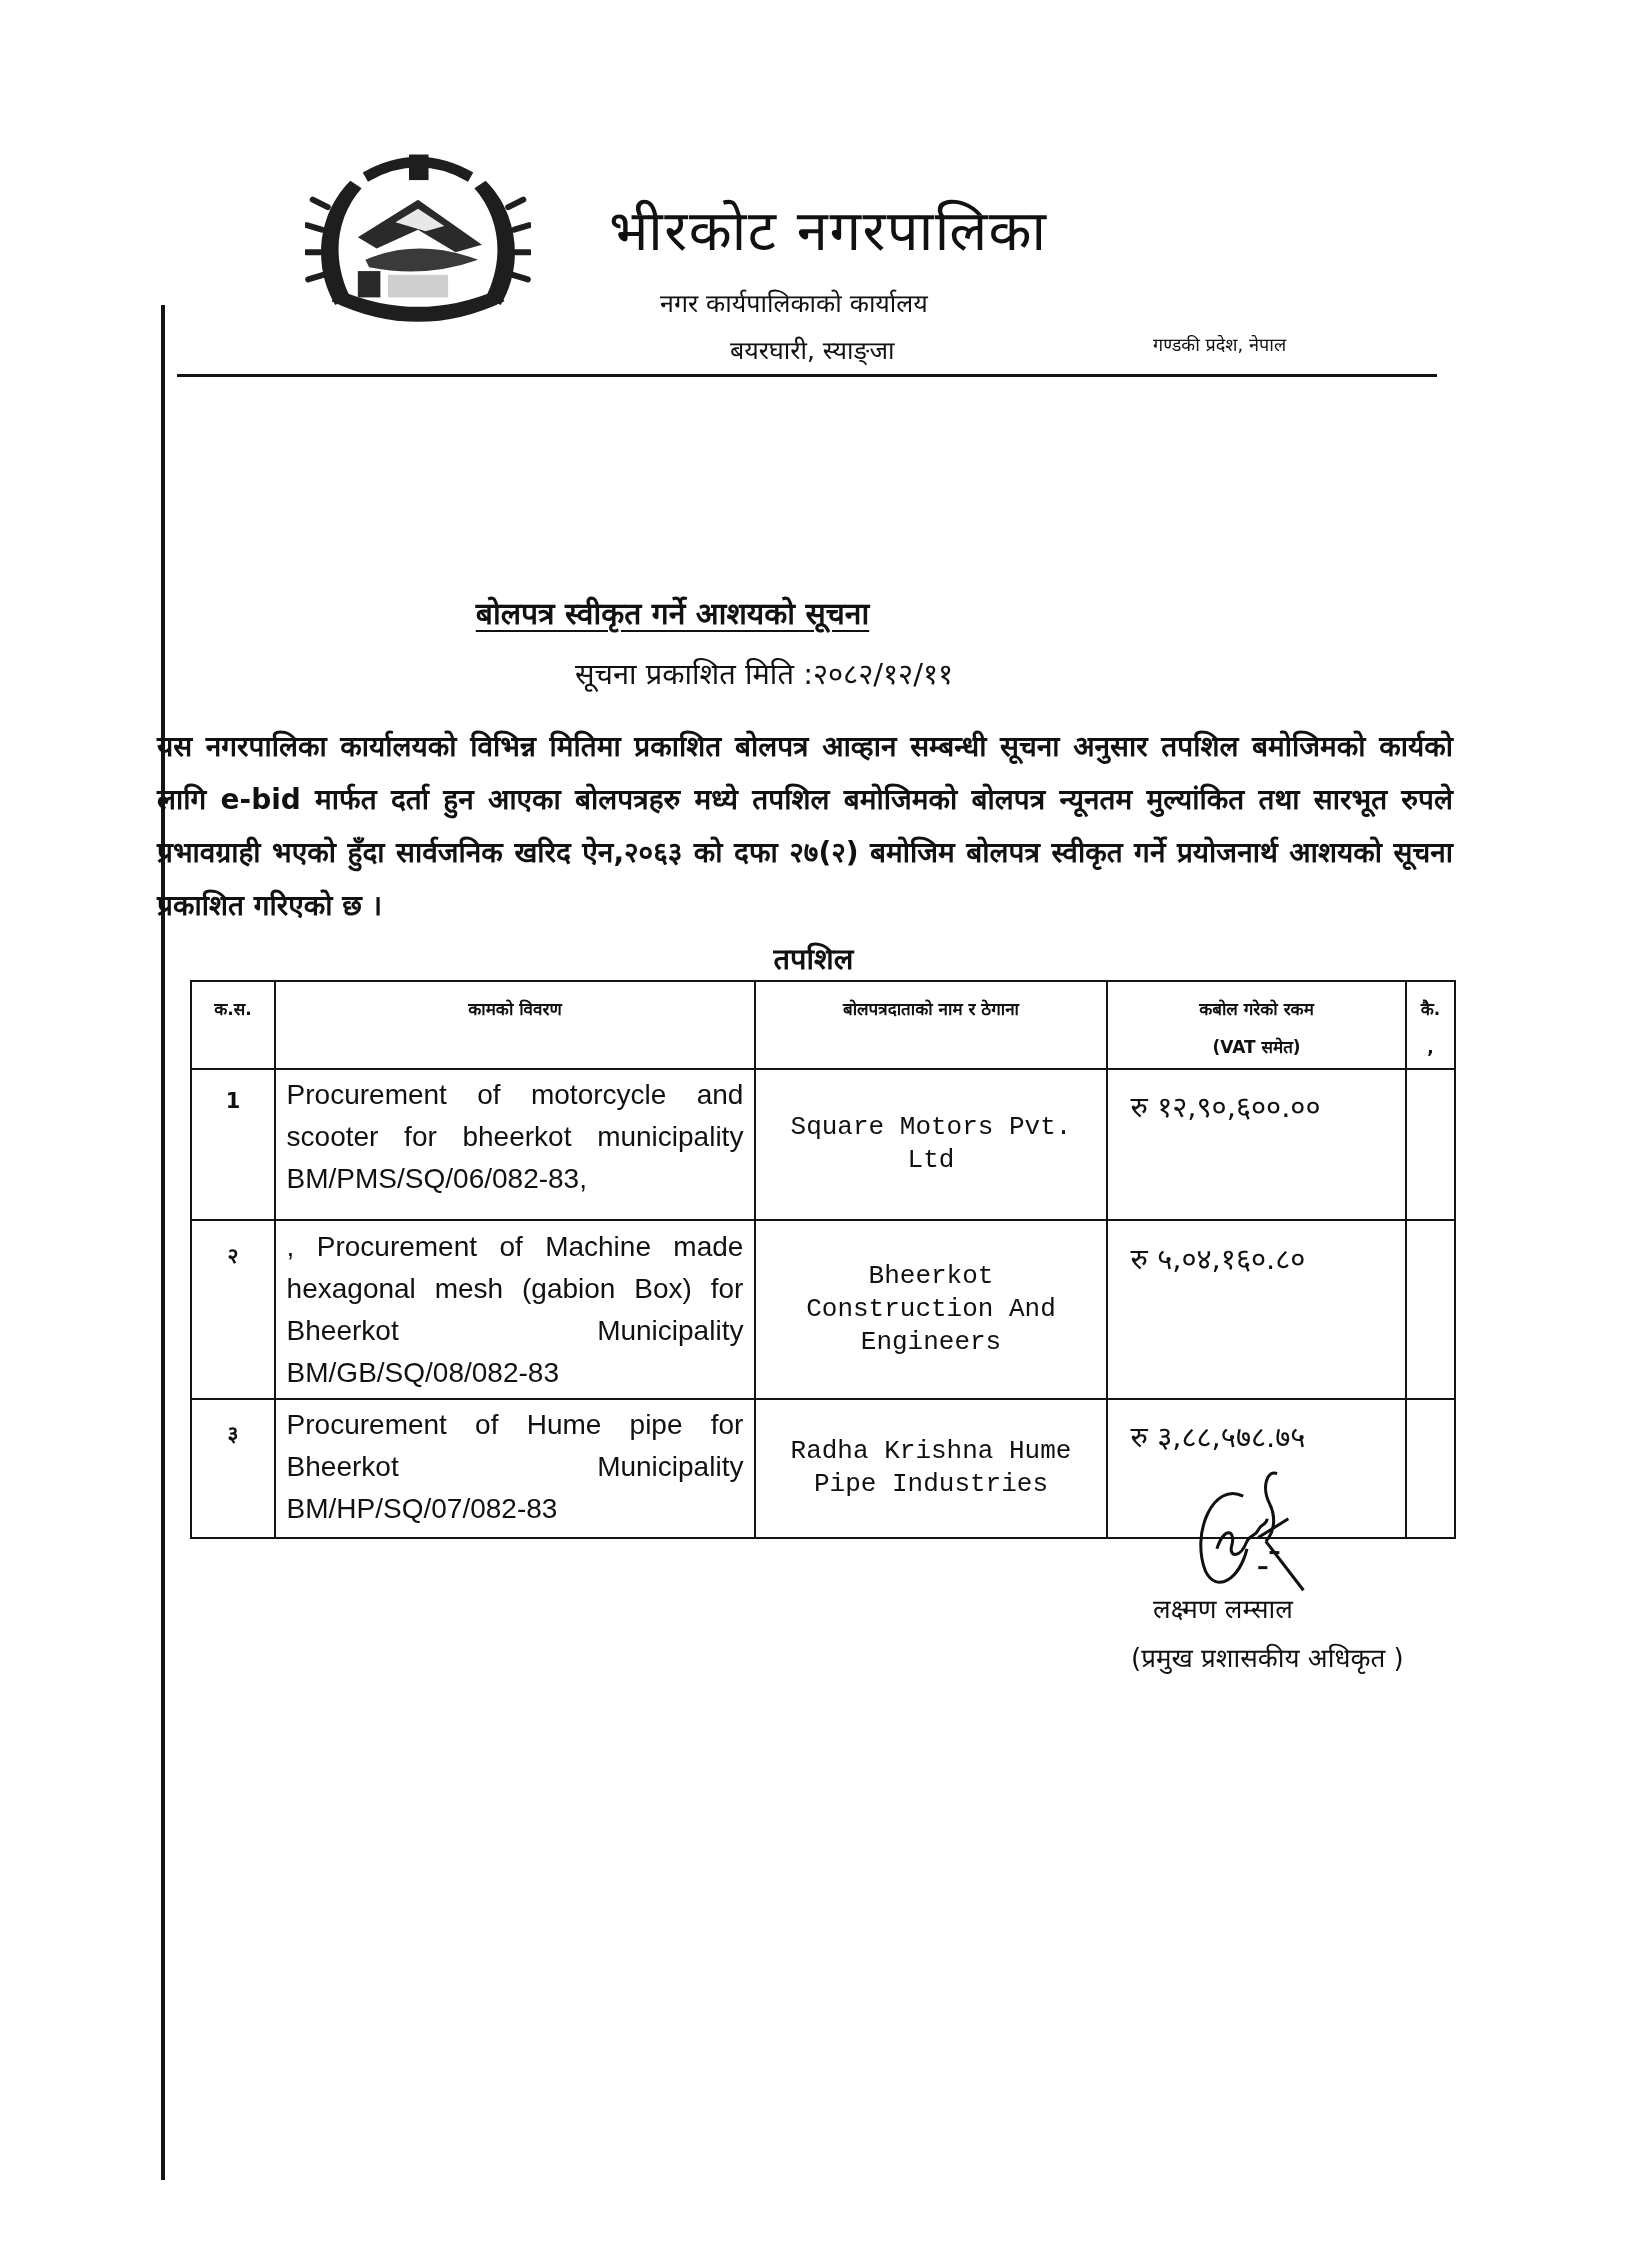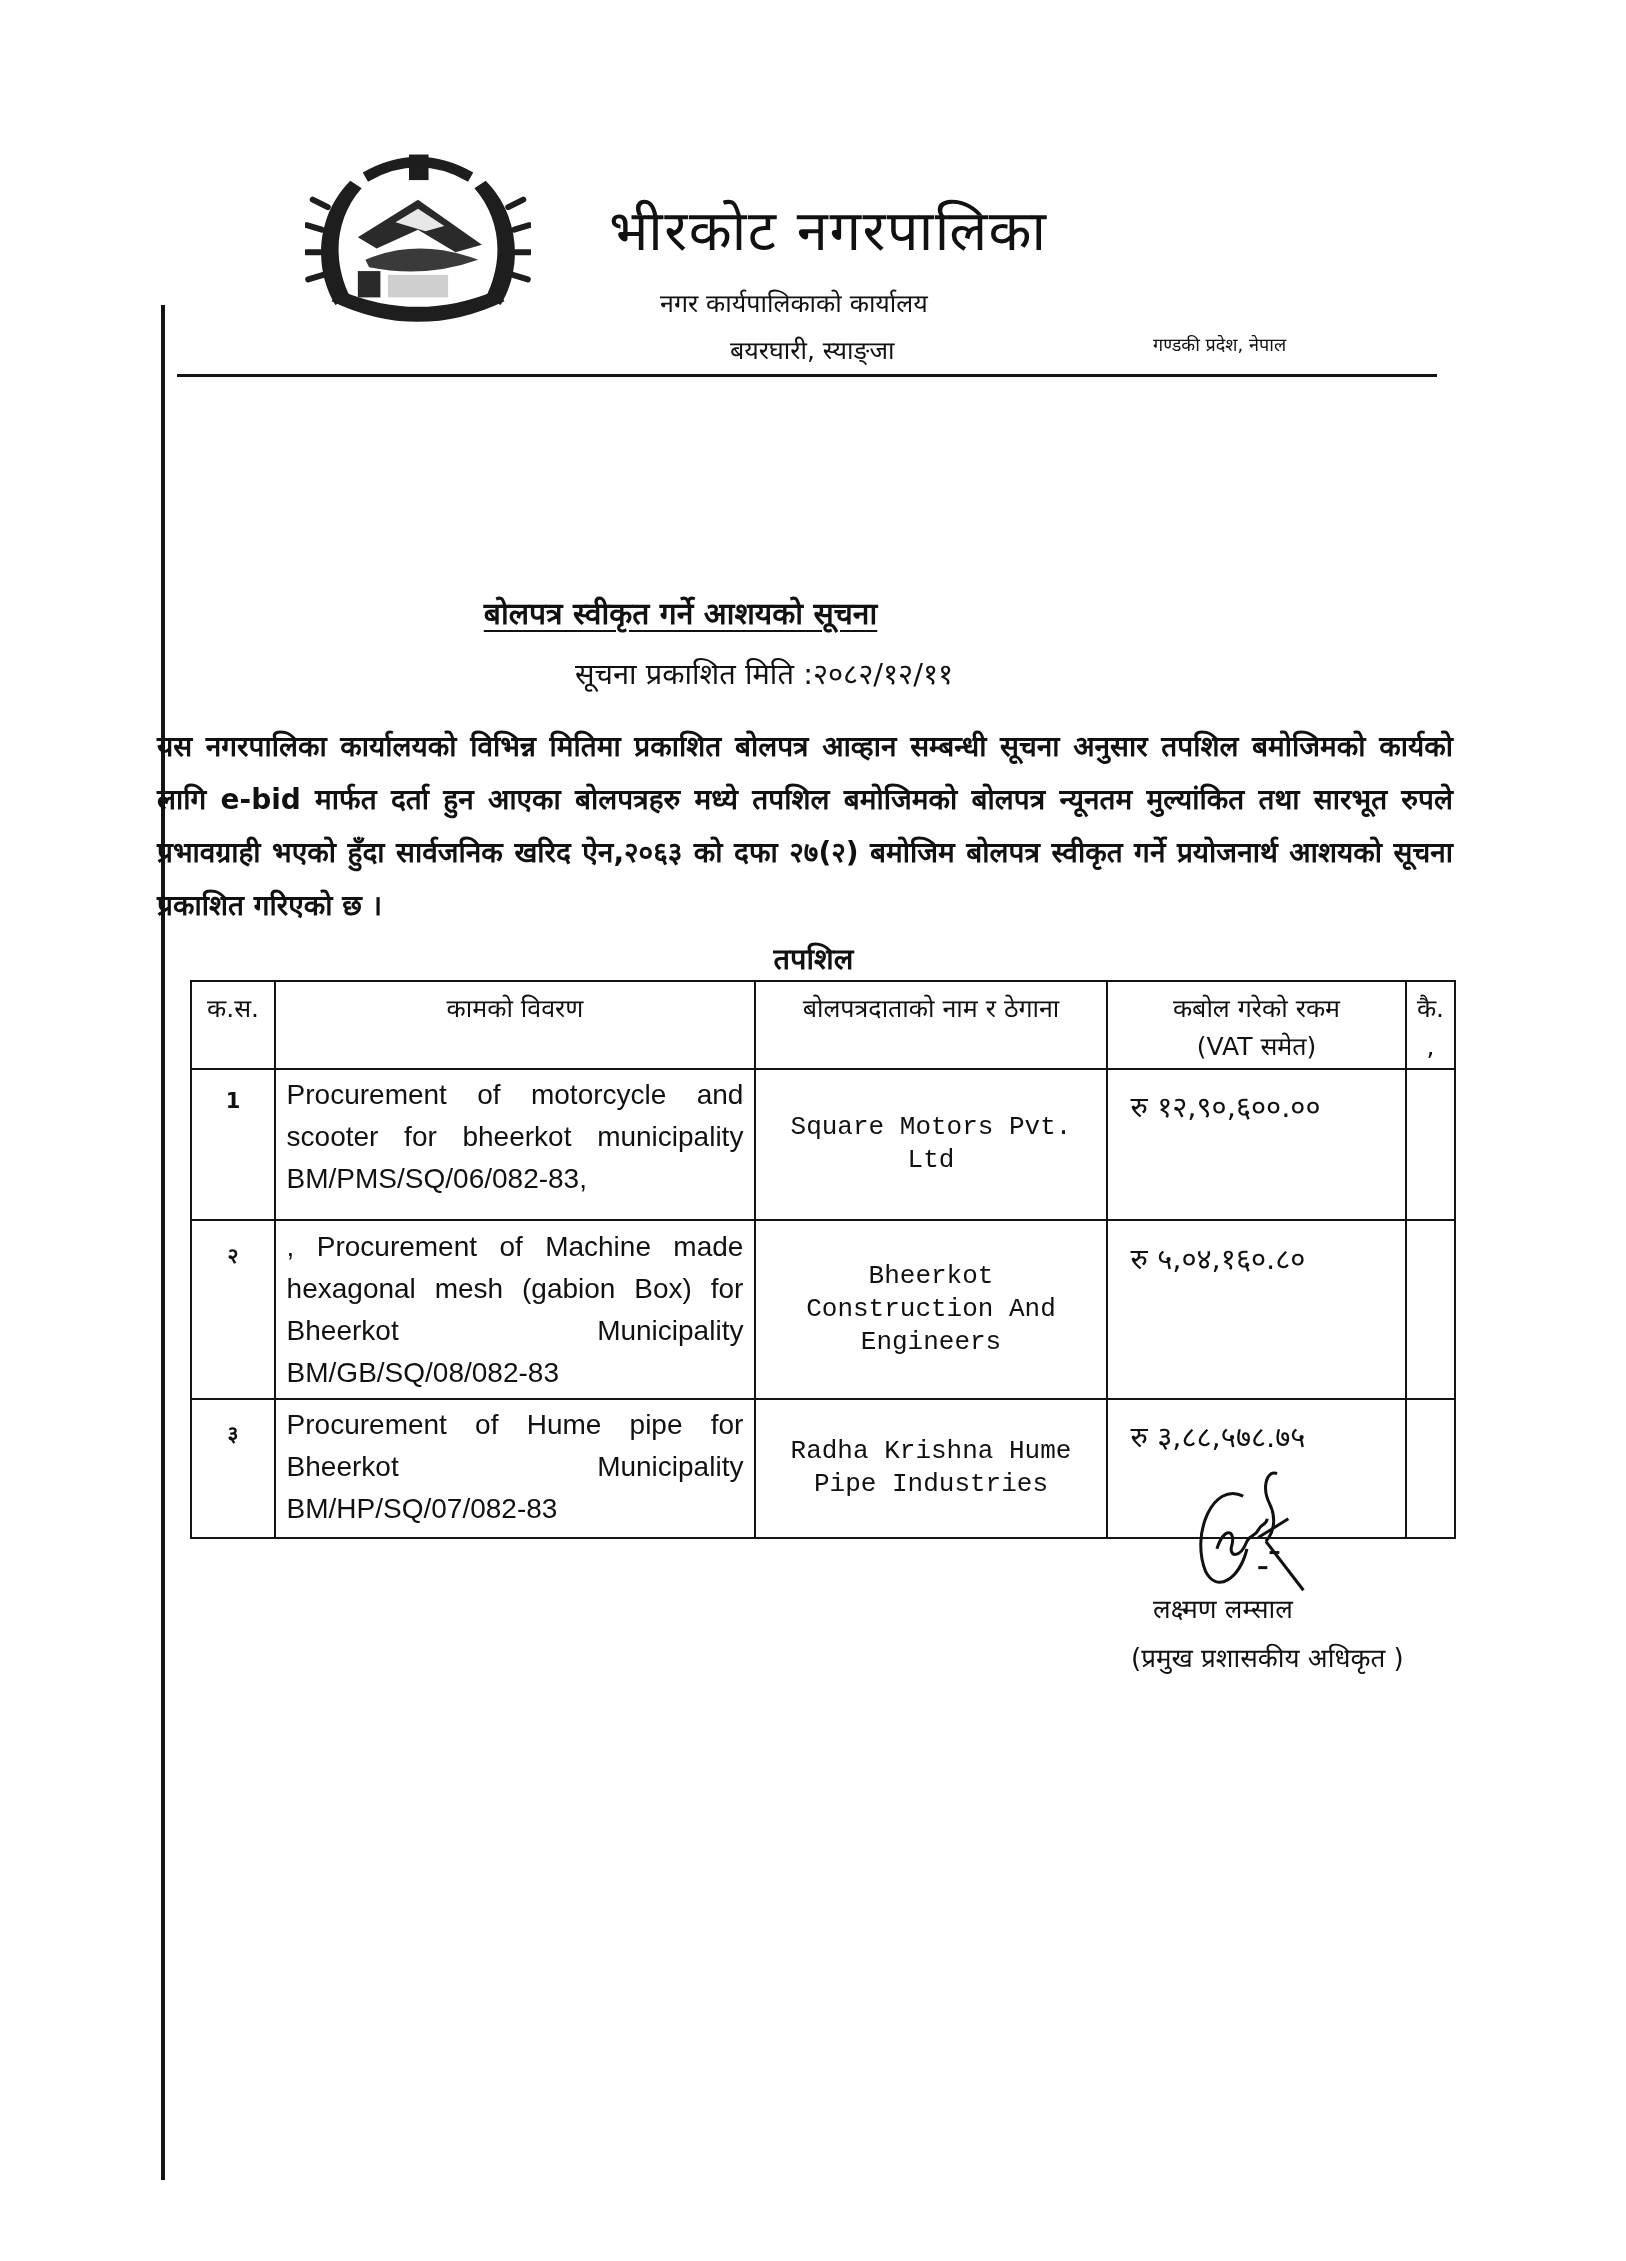--- a/index.html
+++ b/index.html
@@ -48,21 +48,21 @@
       left: 1153px; top: 332px;
       font-size: 18px; white-space: nowrap;
     }
     .header-rule {
       left: 177px; top: 374px; width: 1260px; height: 3px;
       background: #141414;
     }
 
     
     .notice-title {
-      left: 16px; width: 1329px; top: 592px;
+      left: 8px; width: 1329px; top: 592px;
       text-align: center;
       font-size: 30px; font-weight: bold;
       white-space: nowrap;
     }
     .notice-title span {
       text-decoration: underline;
       text-decoration-thickness: 2.3px;
       text-underline-offset: 6px;
     }
     .notice-date {
@@ -96,22 +96,22 @@
       left: 190px; top: 980px;
       border-collapse: collapse;
       table-layout: fixed;
     }
     .bid-table th, .bid-table td {
       border: 2.3px solid #141414;
       vertical-align: top;
       padding: 0;
     }
     .bid-table th {
-      font-weight: normal;
-      font-size: 25px;
+      font-weight: bold;
+      font-size: 17px;
       text-align: center;
       padding-top: 7.5px;
       line-height: 38px;
     }
     .bid-table td {
       font-size: 27px;
     }
     .col-sn { width: 84px; }
     .col-desc { width: 480px; }
     .col-bidder { width: 352px; }

